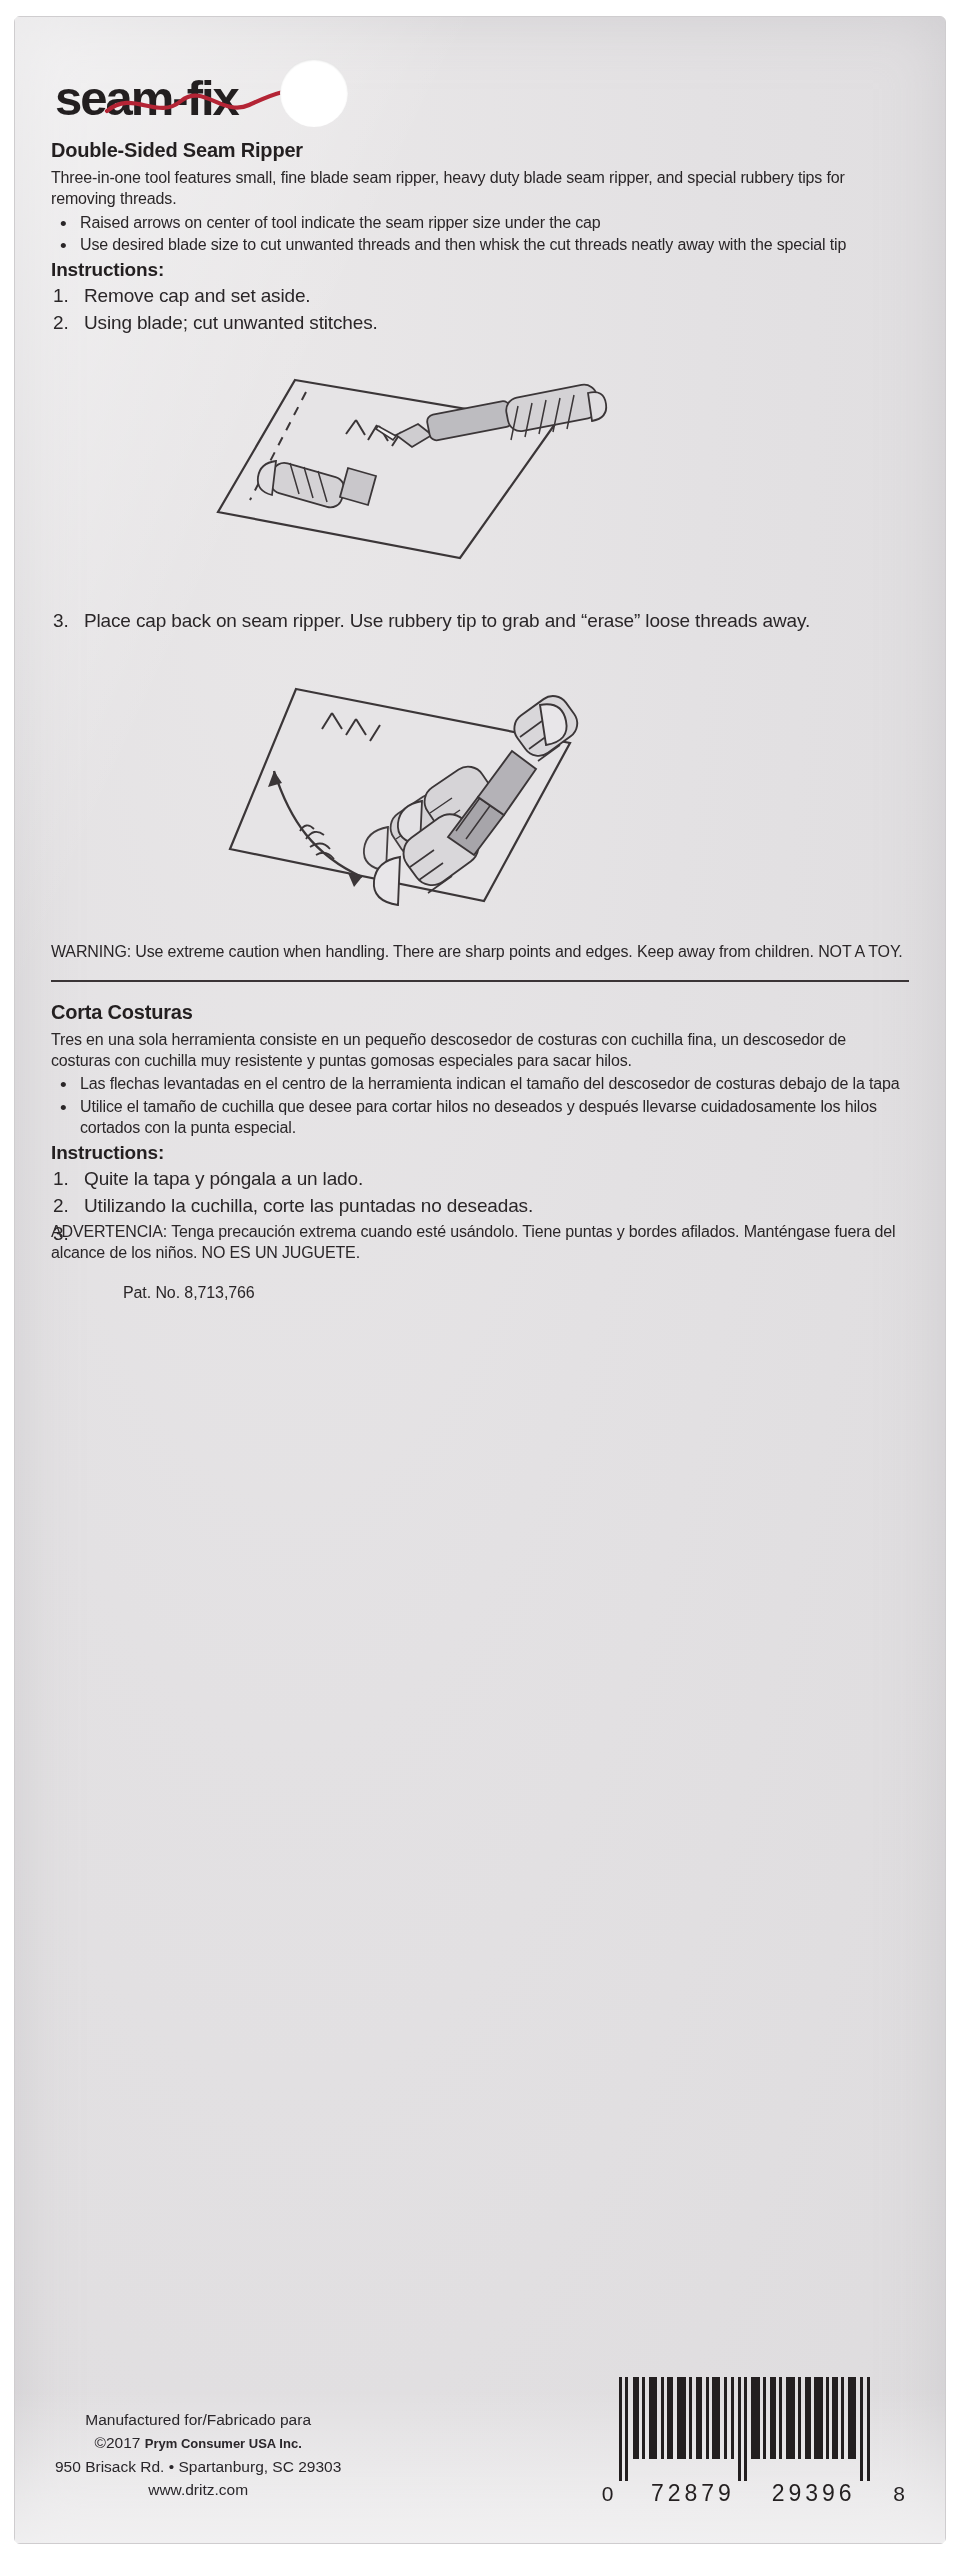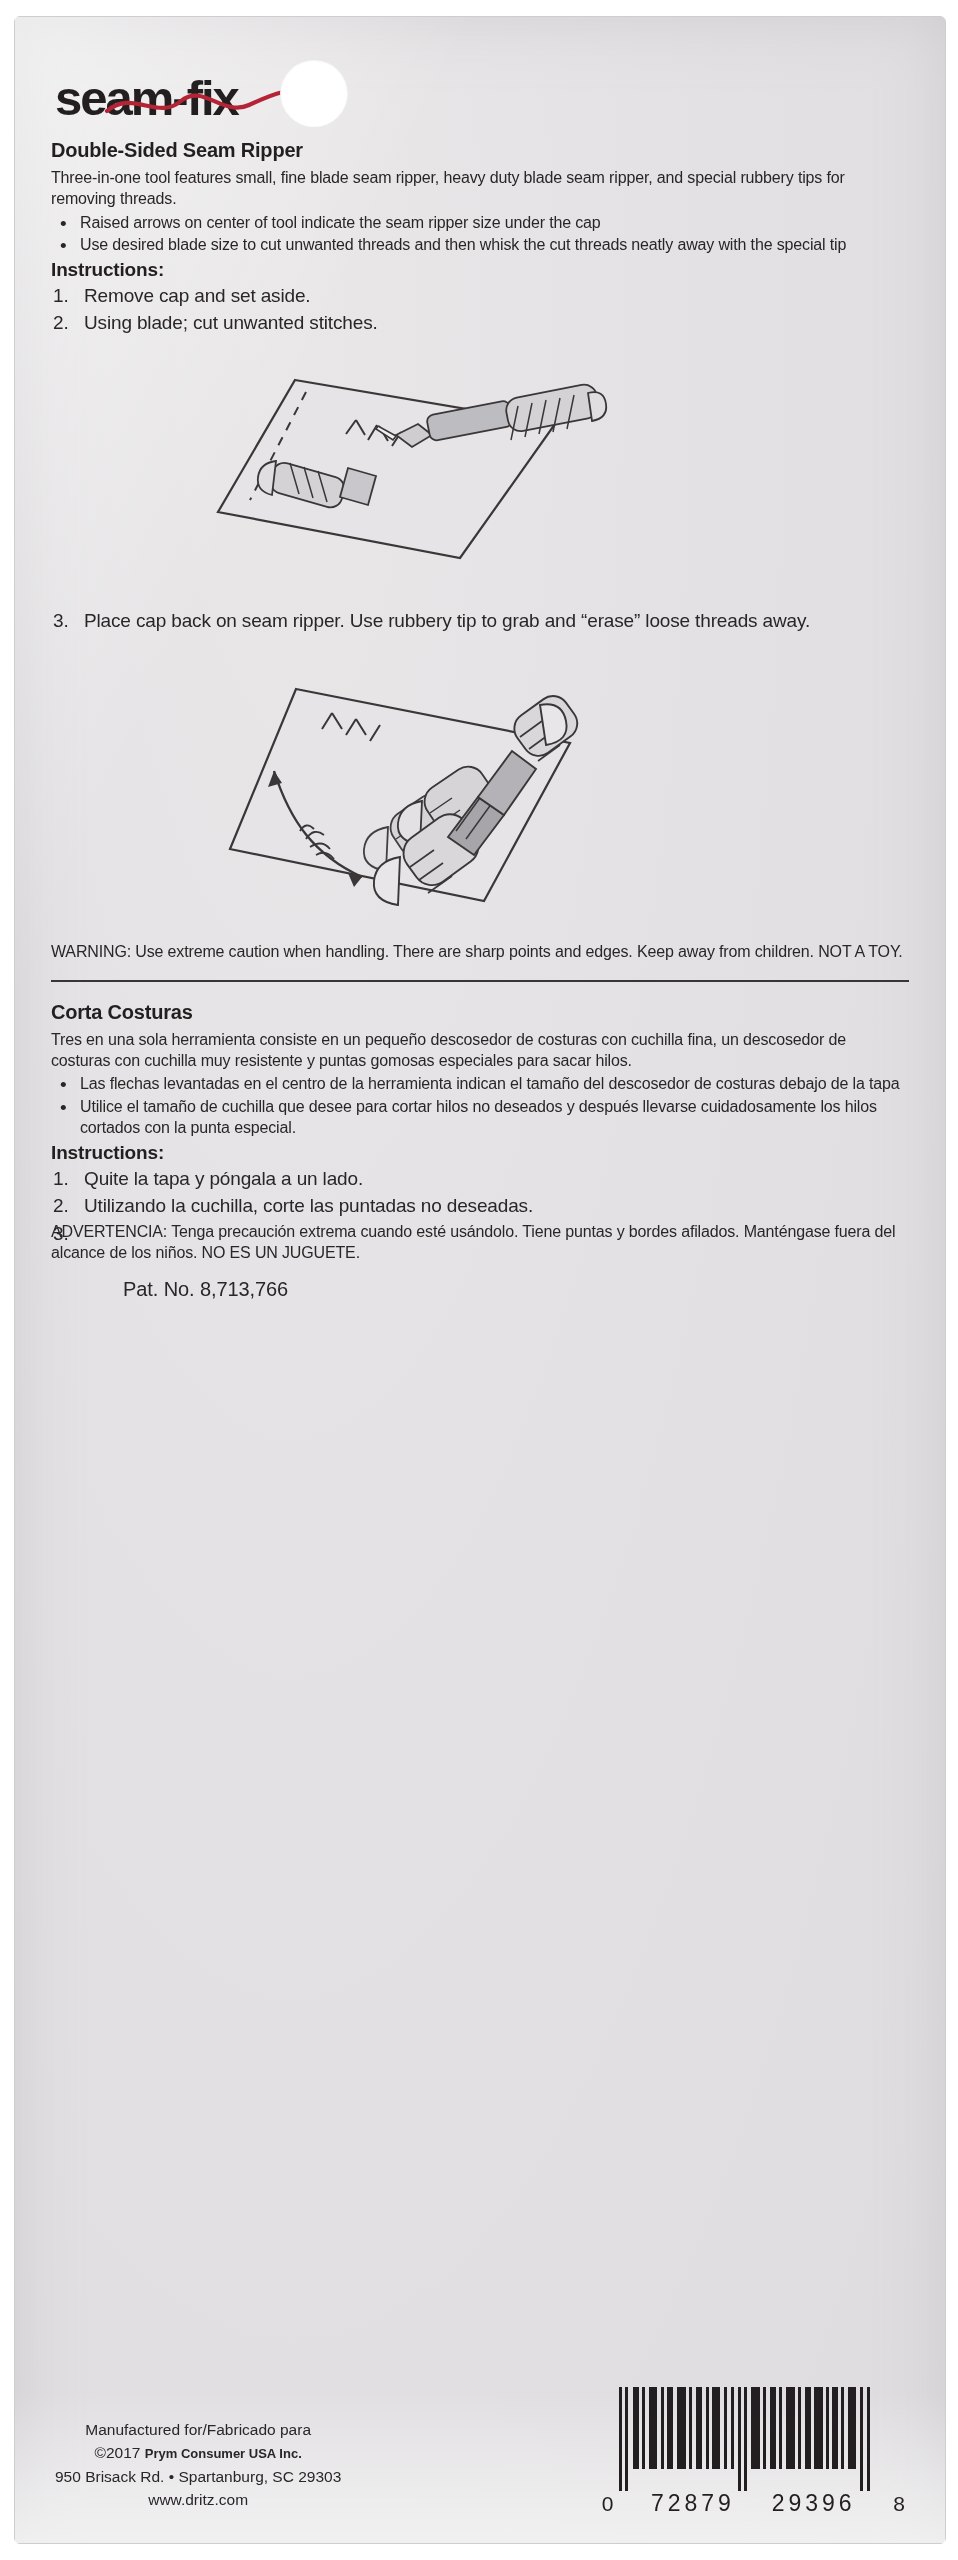--- a/index.html
+++ b/index.html
@@ -123,37 +123,37 @@
     left: 2px;
     top: 0;
   }
   .rule {
     height: 2px;
     background: #3a3436;
     margin: 17px 0 19px 0;
   }
   .warning { margin-top: 4px; }
   .pat {
-    font-size: 20px;
+    font-size: 16px;
     color: #2a2628;
     text-align: left;
     padding-left: 72px;
-    margin-top: 14px;
+    margin-top: 20px;
     letter-spacing: -0.1px;
   }
   
   .illus { display:block; margin: 0 auto; }
   .illus-1 { margin-top: 26px; }
   .illus-2 { margin-top: 18px; }
   
   .footer {
     position: absolute;
     left: 0;
     right: 0;
-    bottom: 26px;
+    bottom: 36px;
     display: flex;
     align-items: flex-end;
     justify-content: space-between;
     padding: 0 34px 0 40px;
     z-index: 5;
   }
   .maker {
     text-align: center;
     color: #29262a;
     font-size: 15.5px;

